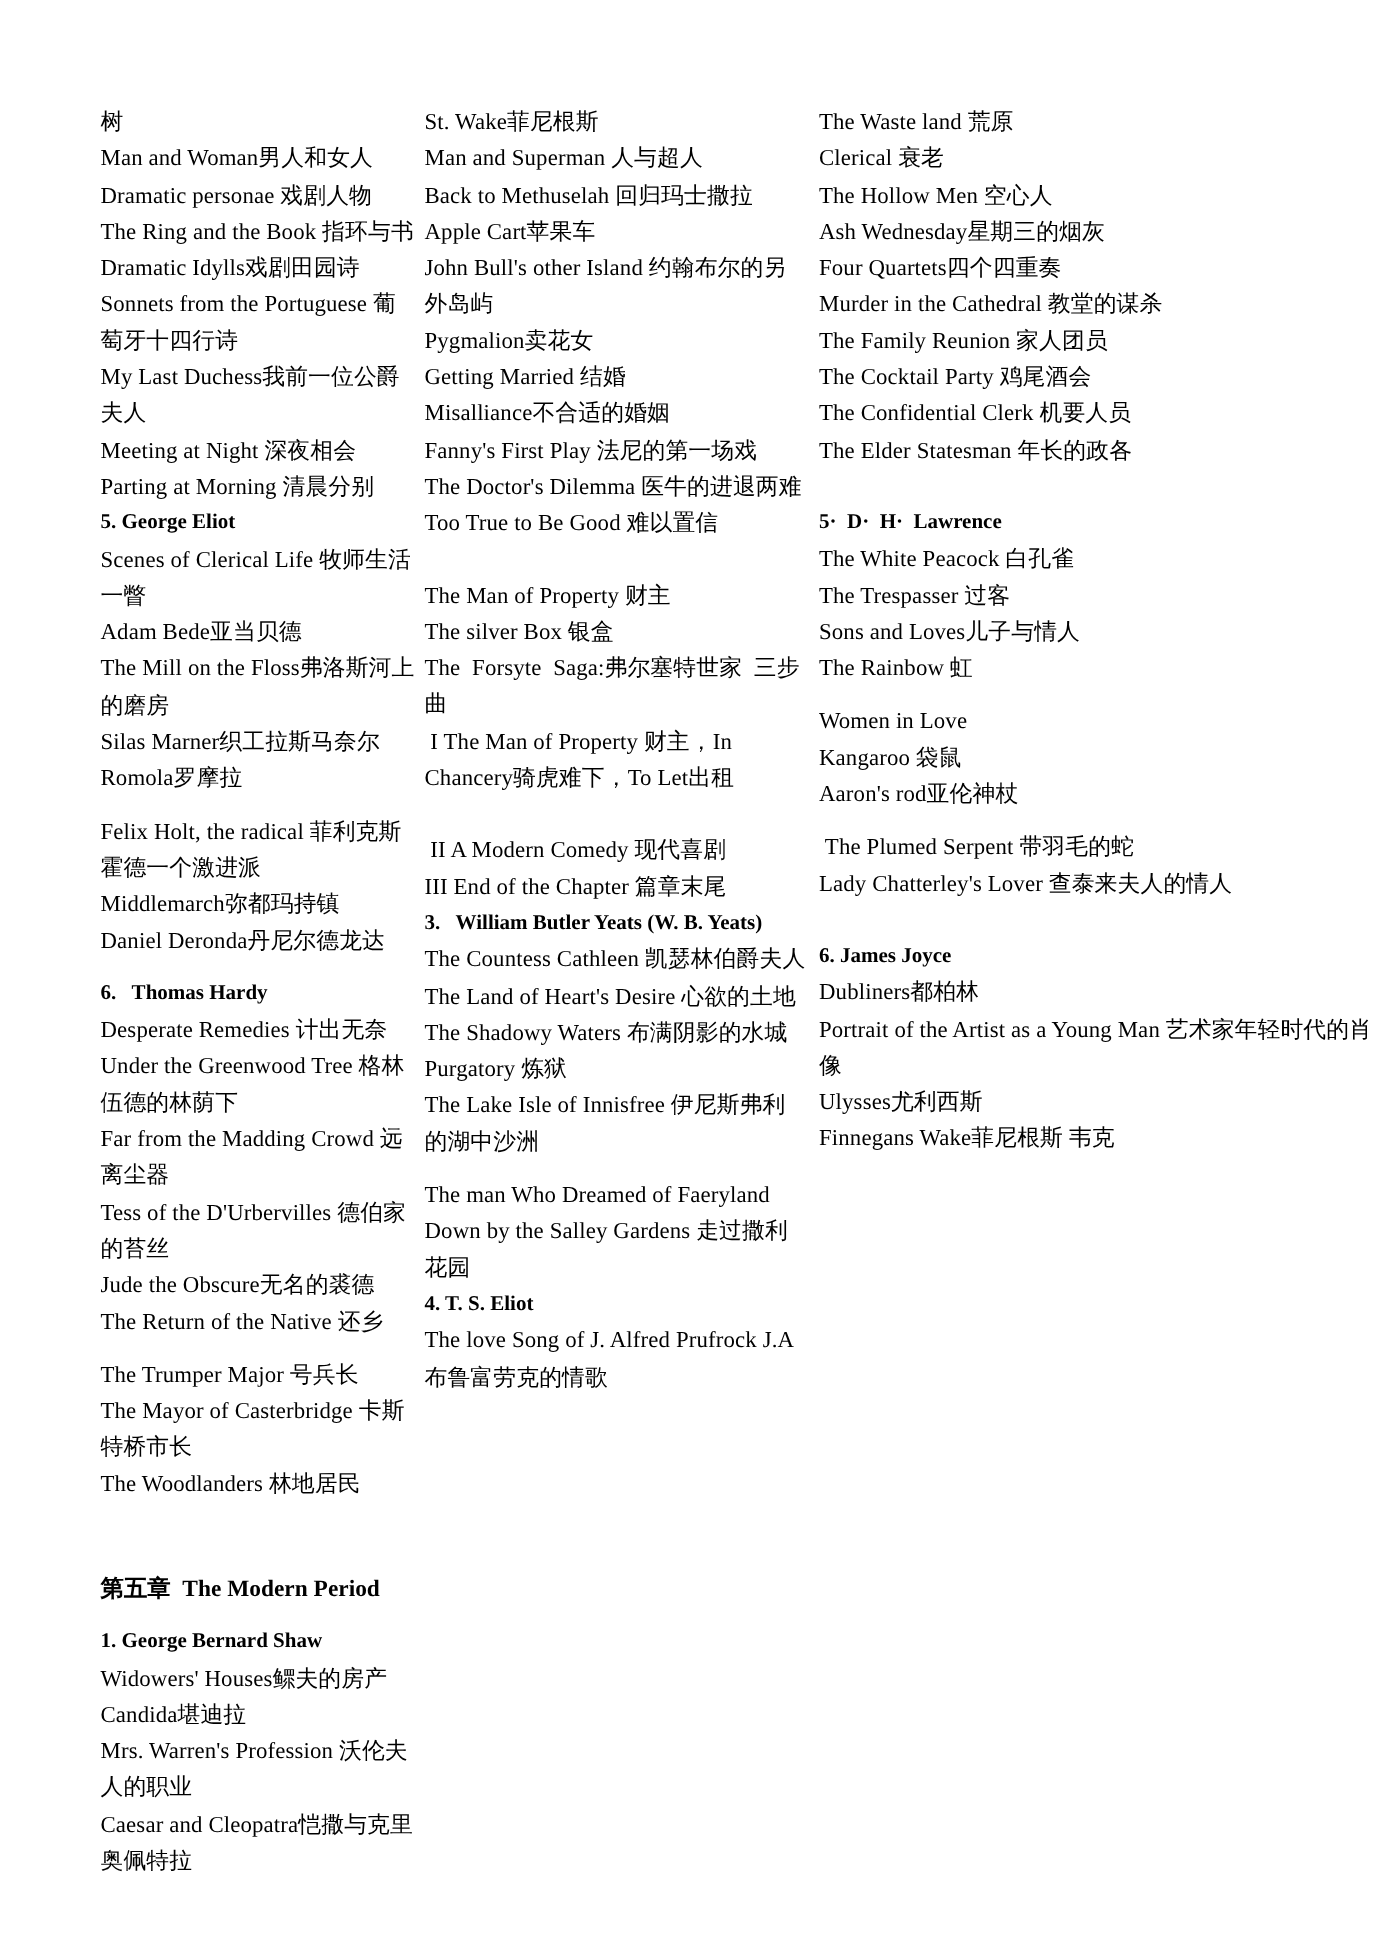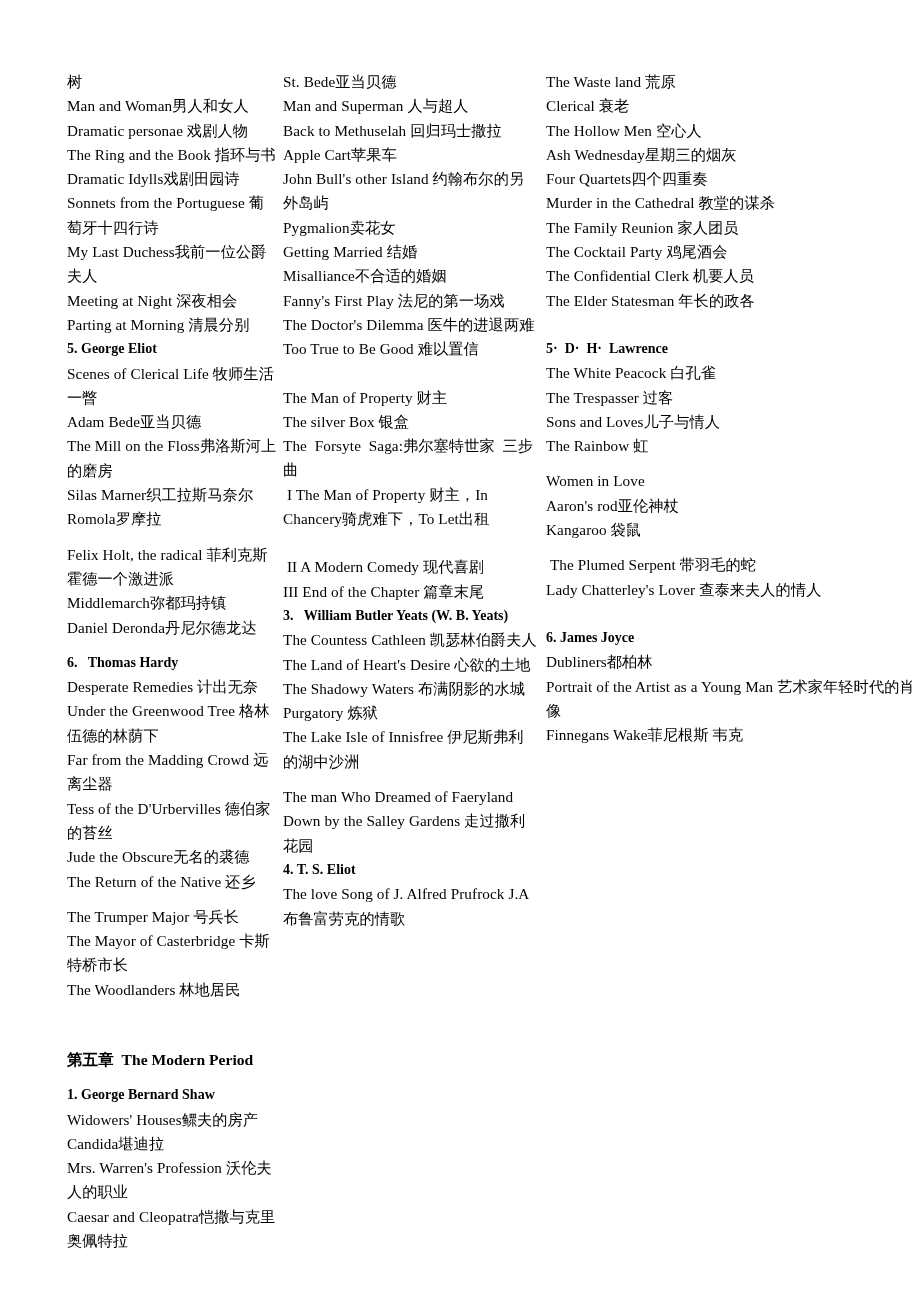--- a/index.html
+++ b/index.html
@@ -102,21 +102,21 @@
         <div class="gap-xl"></div>
         <div class="chapter-heading">第五章  The Modern Period</div>
         <div class="gap-sm"></div>
         <div class="heading">1. George Bernard Shaw</div>
         <div class="line">Widowers' Houses鳏夫的房产</div>
         <div class="line">Candida堪迪拉</div>
         <div class="line">Mrs. Warren's Profession 沃伦夫人的职业</div>
         <div class="line">Caesar and Cleopatra恺撒与克里奥佩特拉</div>
       </div>
     <div class="col col-2">
-        <div class="line">St. Bede亚当贝德</div>
+        <div class="line">St. Wake菲尼根斯</div>
         <div class="line">Man and Superman 人与超人</div>
         <div class="line">Back to Methuselah 回归玛士撒拉</div>
         <div class="line">Apple Cart苹果车</div>
         <div class="line">John Bull's other Island 约翰布尔的另外岛屿</div>
         <div class="line">Pygmalion卖花女</div>
         <div class="line">Getting Married 结婚</div>
         <div class="line">Misalliance不合适的婚姻</div>
         <div class="line">Fanny's First Play 法尼的第一场戏</div>
         <div class="line">The Doctor's Dilemma 医牛的进退两难</div>
         <div class="line">Too True to Be Good 难以置信</div>
@@ -152,25 +152,26 @@
         <div class="line">The Confidential Clerk 机要人员</div>
         <div class="line">The Elder Statesman 年长的政各</div>
         <div class="gap-md"></div>
         <div class="heading">5·  D·  H·  Lawrence</div>
         <div class="line">The White Peacock 白孔雀</div>
         <div class="line">The Trespasser 过客</div>
         <div class="line">Sons and Loves儿子与情人</div>
         <div class="line">The Rainbow 虹</div>
         <div class="gap-sm"></div>
         <div class="line">Women in Love</div>
+        <div class="line">Kangaroo 袋鼠</div>
         <div class="line">Aaron's rod亚伦神杖</div>
-        <div class="line">Kangaroo 袋鼠</div>
         <div class="gap-sm"></div>
         <div class="line"> The Plumed Serpent 带羽毛的蛇</div>
         <div class="line">Lady Chatterley's Lover 查泰来夫人的情人</div>
         <div class="gap-md"></div>
         <div class="heading">6. James Joyce</div>
         <div class="line">Dubliners都柏林</div>
         <div class="line">Portrait of the Artist as a Young Man 艺术家年轻时代的肖像</div>
+        <div class="line">Ulysses尤利西斯</div>
         <div class="line">Finnegans Wake菲尼根斯 韦克</div>
       </div>
   </div>
 </div>
 
 </body></html>

